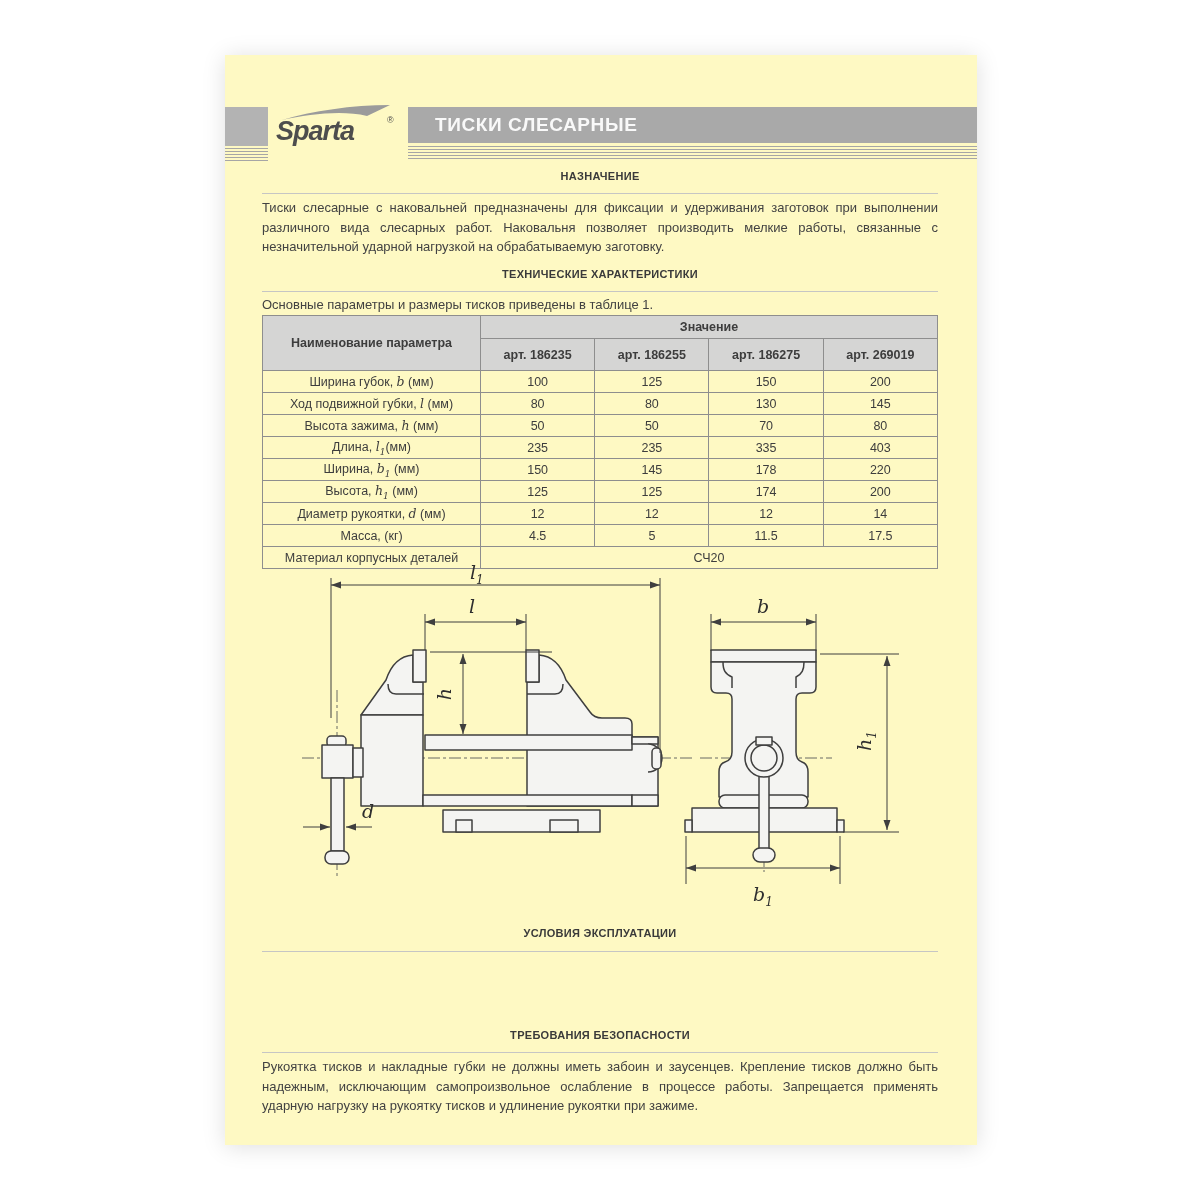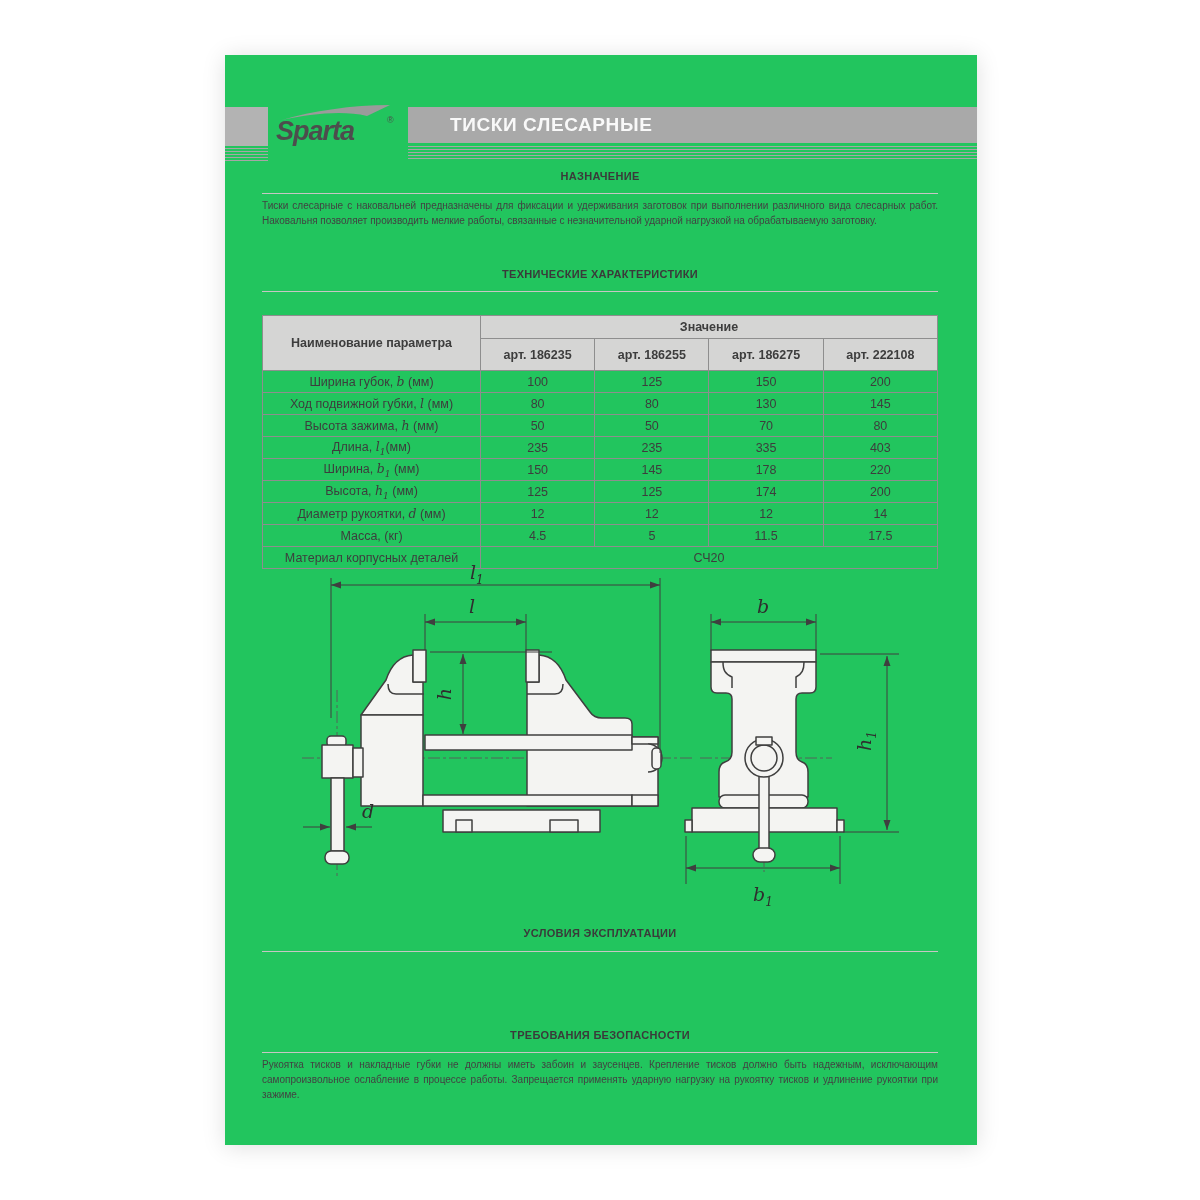--- a/index.html
+++ b/index.html
@@ -3,45 +3,45 @@
 <meta charset="utf-8">
 <style>
   html,body{margin:0;padding:0;}
   body{
     width:1200px;height:1200px;background:#ffffff;position:relative;
     font-family:"Liberation Sans",sans-serif;color:#3f3f3f;
     -webkit-font-smoothing:antialiased;
   }
   .page{
     position:absolute;left:225px;top:55px;width:752px;height:1090px;
-    background:#22c55e;box-shadow:0 2px 22px rgba(0,0,0,0.13);
+    background:#fef9c3;box-shadow:0 2px 22px rgba(0,0,0,0.13);
     overflow:hidden;
   }
   
   .edge-block{position:absolute;left:0;top:52px;width:43px;height:39px;background:#b3b3b3;}
   .edge-stripes{position:absolute;left:0;top:93px;width:43px;height:13px;
     background:repeating-linear-gradient(to bottom,#a6a6a6 0 1px,transparent 1px 3px);}
   .logo{position:absolute;left:45px;top:48px;width:132px;height:44px;}
   .title-bar{
     position:absolute;left:183px;top:52px;width:569px;height:36px;background:#a9a9a9;
-    display:flex;align-items:center;padding-left:42px;box-sizing:border-box;
+    display:flex;align-items:center;padding-left:27px;box-sizing:border-box;
   }
   .title-bar span{
     color:#f9f9f9;font-weight:bold;font-size:19px;letter-spacing:0.6px;
   }
   .bar-stripes{position:absolute;left:183px;top:91px;width:569px;height:13px;
     background:repeating-linear-gradient(to bottom,#a6a6a6 0 1px,transparent 1px 3px);}
   
   .sec-head{
     position:absolute;left:37px;width:676px;text-align:center;
     font-size:11px;font-weight:bold;color:#3a3a3a;letter-spacing:0.3px;
   }
   .rule{position:absolute;left:37px;width:676px;height:1px;background:#c6c6c4;}
   .para{
-    position:absolute;left:37px;width:676px;font-size:10px;line-height:1.5;
+    position:absolute;left:37px;width:676px;font-size:13px;line-height:1.5;
     text-align:justify;color:#424242;
   }
   
   table.specs{
     position:absolute;left:37px;top:260px;width:676px;border-collapse:collapse;
     font-size:12.5px;color:#3d3d3d;table-layout:fixed;padding-left:18px;
   }
   table.specs th,table.specs td{
     border:1px solid #8e8e8e;text-align:center;vertical-align:middle;padding:1px 4px;
   }
@@ -75,39 +75,40 @@
     <span>ТИСКИ СЛЕСАРНЫЕ</span>
   </div>
   <div class="bar-stripes"></div>
 
   <div class="sec-head" style="top:115px">НАЗНАЧЕНИЕ</div>
   <div class="rule" style="top:138px"></div>
   <div class="para" style="top:143px">Тиски слесарные с наковальней предназначены для фиксации и удерживания заготовок при выполнении различного вида слесарных работ. Наковальня позволяет производить мелкие работы, связанные с незначительной ударной нагрузкой на обрабатываемую заготовку.</div>
 
   <div class="sec-head" style="top:213px">ТЕХНИЧЕСКИЕ ХАРАКТЕРИСТИКИ</div>
   <div class="rule" style="top:236px"></div>
+  <div class="para" style="top:240px;text-align:left">Основные параметры и размеры тисков приведены в таблице 1.</div>
 
   <table class="specs">
     <colgroup>
       <col class="cname">
         <col class="cval">
         <col class="cval">
         <col class="cval">
         <col class="cval">
     </colgroup>
     <thead>
       <tr class="r1">
         <th rowspan="2">Наименование параметра</th>
         <th colspan="4">Значение</th>
       </tr>
       <tr class="r2">
         <th>арт. 186235</th>
         <th>арт. 186255</th>
         <th>арт. 186275</th>
-        <th>арт. 222108</th>
+        <th>арт. 269019</th>
       </tr>
     </thead>
     <tbody>
         <tr>
           <td>Ширина губок, <i>b</i> (мм)</td>
           <td>100</td>
           <td>125</td>
           <td>150</td>
           <td>200</td>
         </tr>

